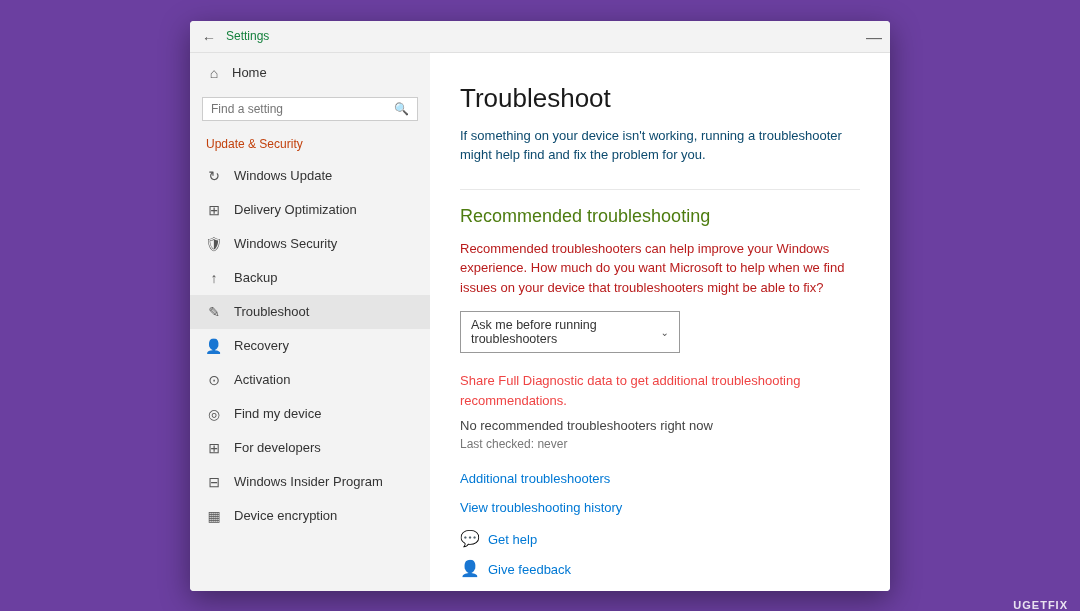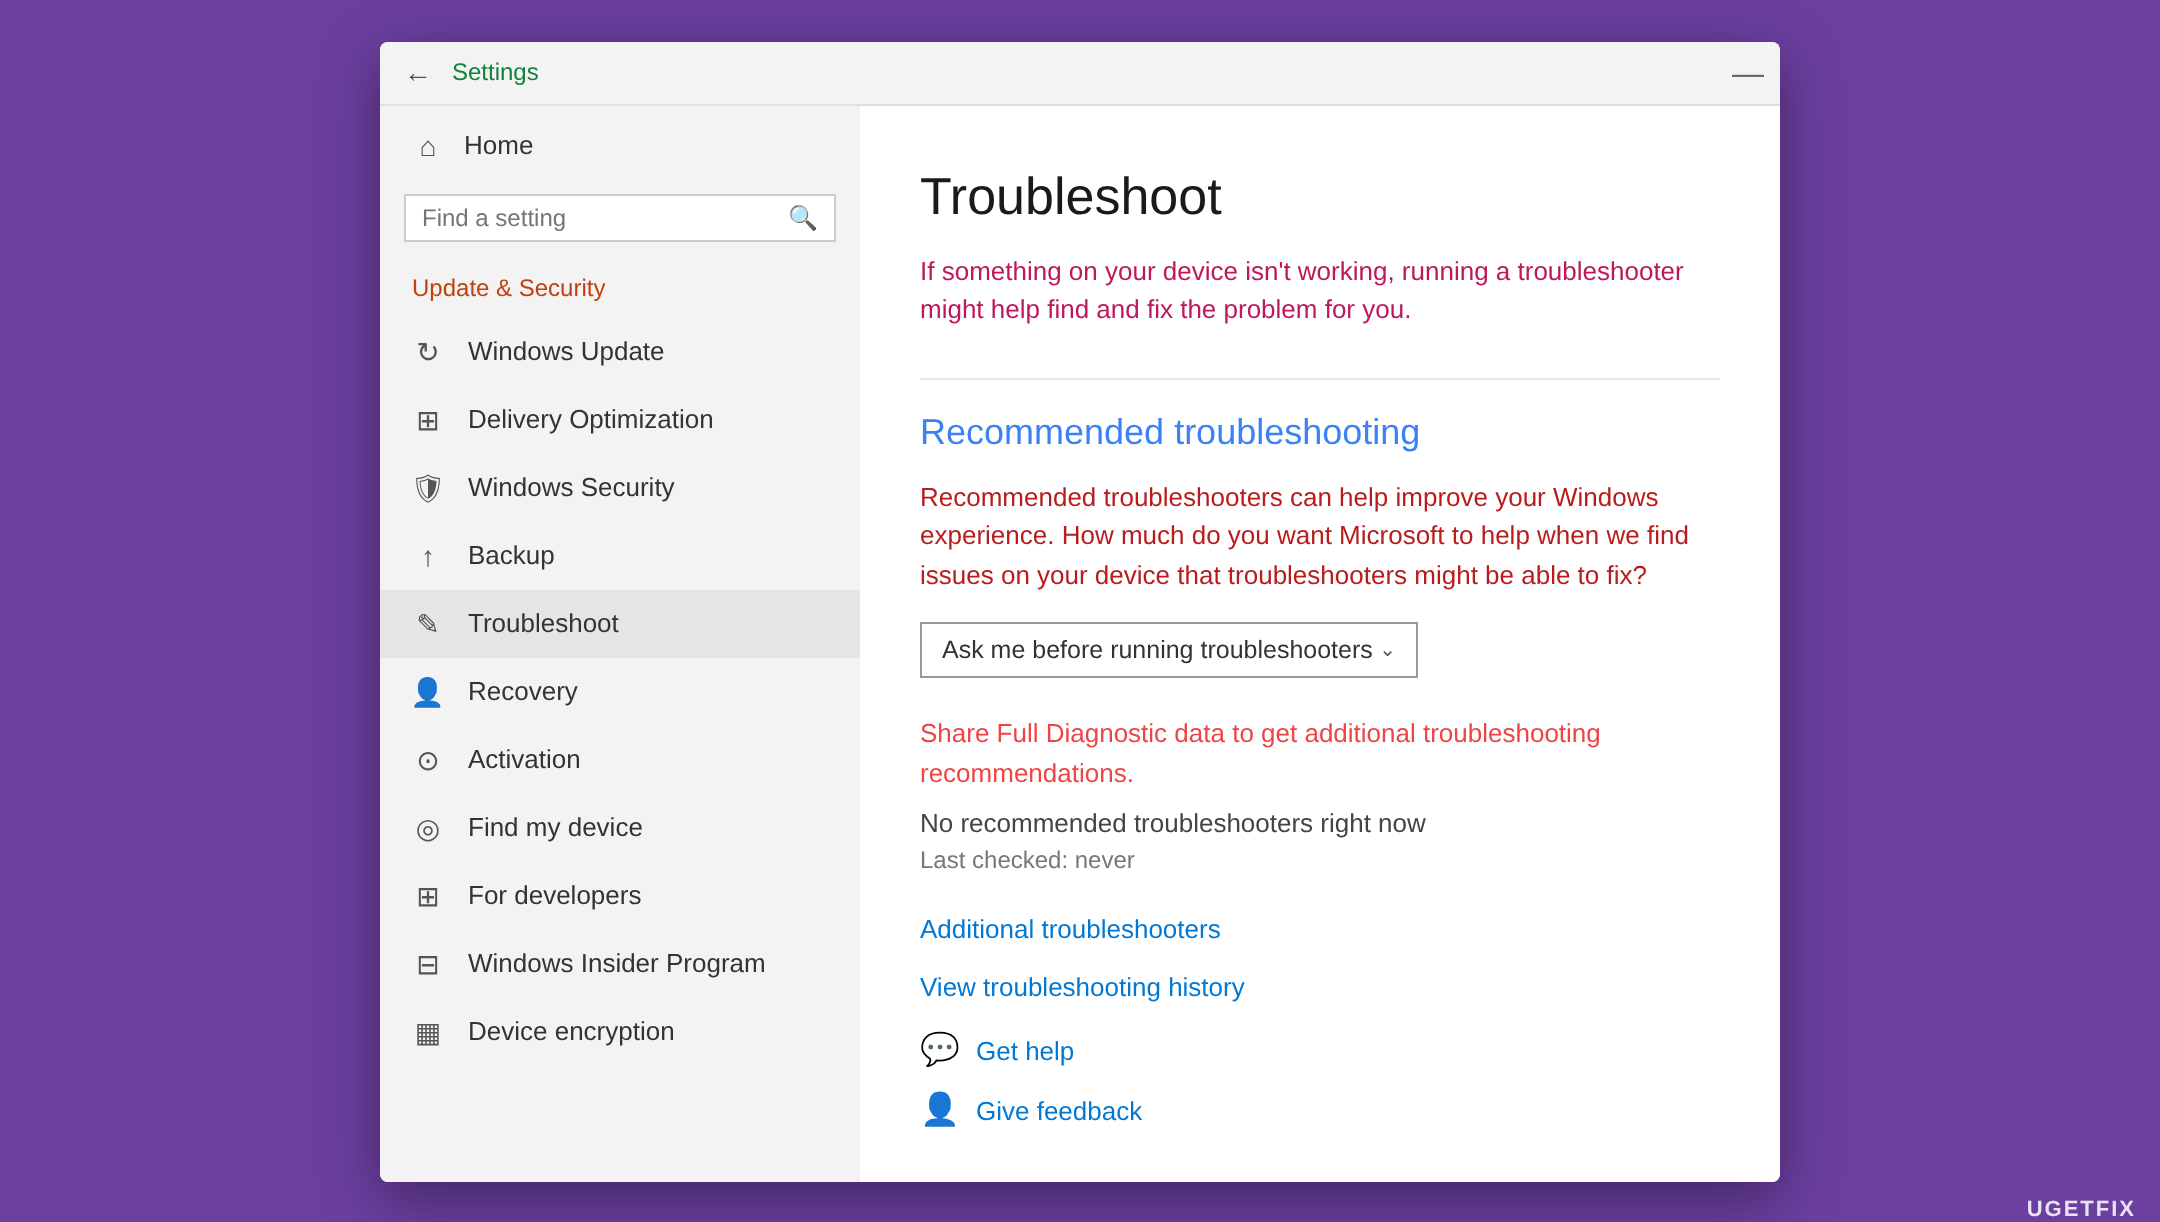--- a/index.html
+++ b/index.html
@@ -132,46 +132,46 @@
       padding: 30px 30px 20px 30px;
     }
     .main-title {
       font-size: 26px;
       font-weight: 300;
       color: #1a1a1a;
       margin-bottom: 12px;
     }
     .main-subtitle {
       font-size: 13px;
-      color: #be185d;
+      color: #0c4a6e;
       line-height: 1.5;
       margin-bottom: 24px;
     }
     .section-title {
       font-size: 18px;
       font-weight: 400;
-      color: #3b82f6;
+      color: #4d7c0f;
       margin-bottom: 12px;
     }
     .section-desc {
       font-size: 13px;
       color: #b91c1c;
       line-height: 1.5;
       margin-bottom: 14px;
     }
     .dropdown-select {
       display: flex;
       align-items: center;
       border: 1px solid #999;
       padding: 6px 10px;
       cursor: pointer;
       font-size: 12.5px;
       color: #333;
       background: white;
-      width: 249px;
+      width: 220px;
       justify-content: space-between;
       margin-bottom: 18px;
     }
     .dropdown-arrow {
       font-size: 10px;
       color: #555;
     }
     .link-red {
       color: #ef4444;
       font-size: 13px;

